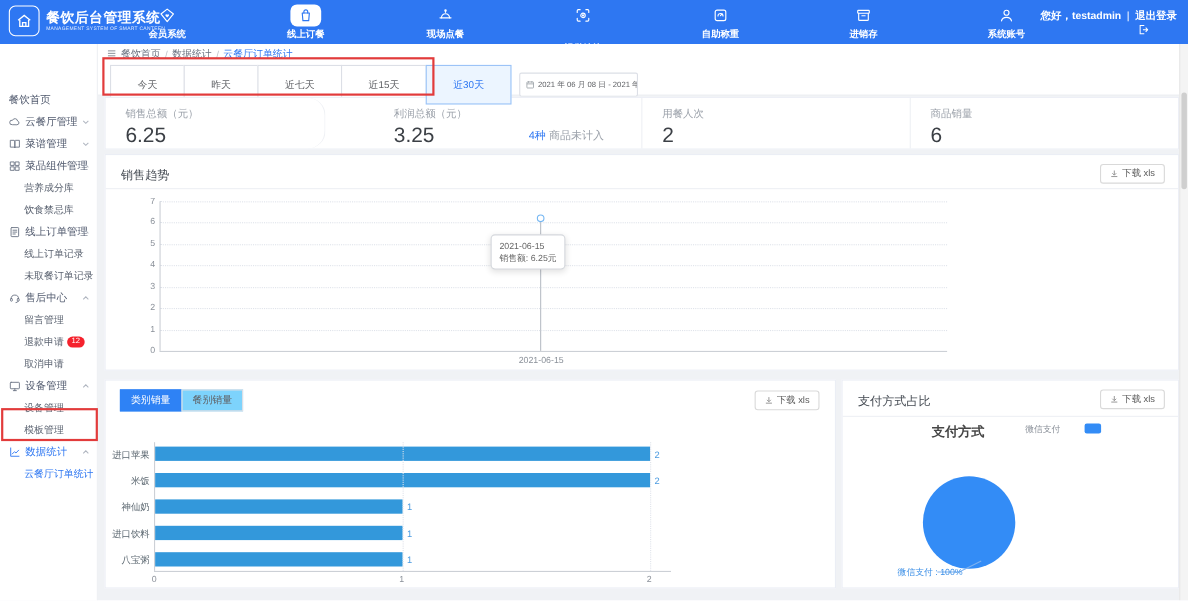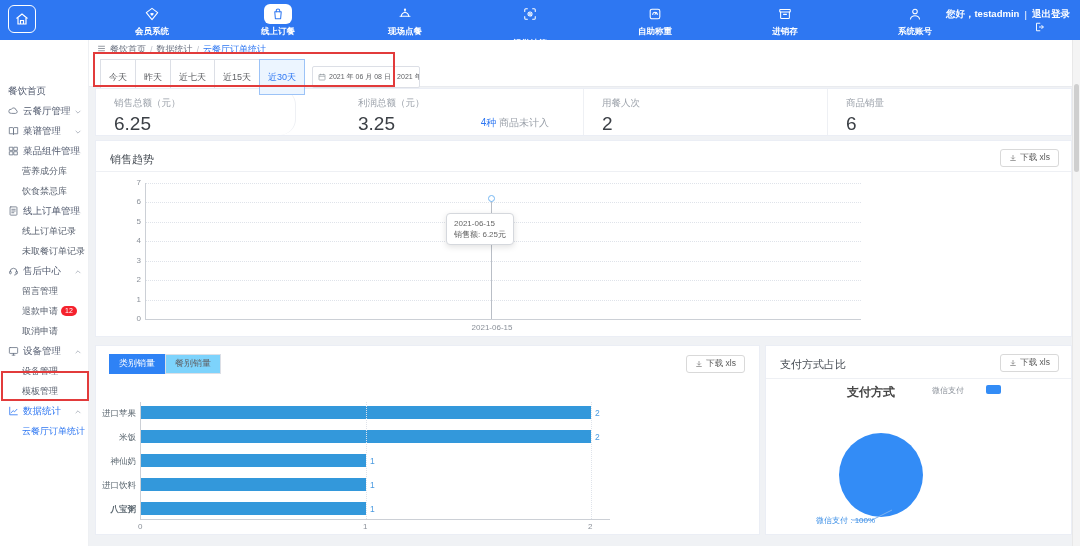--- a/index.html
+++ b/index.html
@@ -29,21 +29,21 @@
   .sb-item .chev{position:absolute;right:6px;top:6px;color:#b0b6c0;}
   .sb-item.active,.sb-item.active .sb-icon{color:#2e77f2;}
   .sb-badge{display:inline-block;background:#f5222d;color:#fff;font-size:7px;line-height:10px;height:10px;padding:0 4px;border-radius:6px;margin-left:3px;}
   
   .main-bg{position:absolute;left:88px;top:40px;width:992px;height:506px;background:#f0f2f5;}
   .topwhite{position:absolute;left:88px;top:40px;width:984px;height:46px;background:#fff;border-bottom:1px solid #e9ebef;}
   .breadcrumb{position:absolute;left:97px;top:43px;font-size:9px;color:#6b7280;display:flex;align-items:center;gap:4px;}
   .breadcrumb .sep{color:#c0c4cc;}
   .breadcrumb .current{color:#2e77f2;}
   .filters{position:absolute;left:100px;top:59px;display:flex;align-items:center;}
-  .fbtn{height:36px;line-height:18px;padding:0 8px;border:1px solid #dcdfe6;background:#fff;color:#606266;font-size:9px;margin-right:-1px;cursor:pointer;font-family:inherit;}
+  .fbtn{height:36px;line-height:18px;padding:0 24px;border:1px solid #dcdfe6;background:#fff;color:#606266;font-size:9px;margin-right:-1px;cursor:pointer;font-family:inherit;}
   .fbtn.active{background:#ecf5ff;border-color:#9cc3f7;color:#2e77f2;position:relative;z-index:1;}
   .datebox{height:20px;margin-left:8px;border:1px solid #dcdfe6;border-radius:2px;display:flex;align-items:center;padding:0 5px;font-size:7px;color:#606266;white-space:nowrap;width:96px;overflow:hidden;background:#fff;}
   .datebox .cal{margin-right:3px;color:#9aa0a6;display:flex;}
   .card{position:absolute;background:#fff;border:1px solid #ebeef5;box-sizing:border-box;}
   
   .stat-col{position:absolute;top:0;height:100%;box-sizing:border-box;padding:8px 0 0 18px;border-right:1px solid #eef0f4;}
   .stat-col.last{border-right:none;}
   .stat-label{font-size:9.5px;color:#9aa0a9;}
   .stat-value{font-size:19px;color:#3c4046;margin-top:3px;}
   .stat-note{position:absolute;right:34px;bottom:5px;font-size:10px;color:#9aa0a9;text-align:center;}
@@ -90,20 +90,24 @@
 
   <div class="topbar">
     <div class="logo">
       <span class="logo-icon">
         <svg width="16" height="16" viewBox="0 0 16 16" fill="none" stroke="#fff" stroke-width="1.2">
           <path d="M2.5 7.5 L8 3 L13.5 7.5"></path>
             <path d="M4 7 v6 h8 V7"></path>
             <path d="M6.5 13 v-3.5 h3 V13"></path>
         </svg>
       </span>
+      <div>
+        <div class="logo-title">餐饮后台管理系统</div>
+        <div class="logo-sub">MANAGEMENT SYSTEM OF SMART CANTEEN</div>
+      </div>
     </div>
     <div>
         <div class="nav-item" style="left: 122px;">
           <span class="nav-icon">
             <svg width="14" height="14" viewBox="0 0 16 16" fill="none" stroke="currentColor" stroke-width="1.2" stroke-linecap="round" stroke-linejoin="round">
               <path d="M8 1.5 L14.5 6.5 L8 14.5 L1.5 6.5 Z"></path>
               <path d="M8 10.2 C6.9 9.1 6.1 8.6 6.1 7.8 A1.1 1.1 0 0 1 8 7.2 A1.1 1.1 0 0 1 9.9 7.8 C9.9 8.6 9.1 9.1 8 10.2 Z" fill="currentColor" stroke="none"></path>
             </svg>
           </span>
           <span class="nav-label">会员系统</span>
@@ -417,21 +421,21 @@
         <div class="bar-val" style="left: 499px; top: 62px;">2</div>
         <div class="bar-row-label" style="left: 0px; top: 86px;">米饭</div>
         <div class="bar" style="left: 45px; top: 84px; width: 450px;"></div>
         <div class="bar-val" style="left: 499px; top: 86px;">2</div>
         <div class="bar-row-label" style="left: 0px; top: 110px;">神仙奶</div>
         <div class="bar" style="left: 45px; top: 108px; width: 225px;"></div>
         <div class="bar-val" style="left: 274px; top: 110px;">1</div>
         <div class="bar-row-label" style="left: 0px; top: 134px;">进口饮料</div>
         <div class="bar" style="left: 45px; top: 132px; width: 225px;"></div>
         <div class="bar-val" style="left: 274px; top: 134px;">1</div>
-        <div class="bar-row-label" style="left: 0px; top: 158px; font-weight: bold;">八宝粥</div>
+        <div class="bar-row-label" style="left: 0px; top: 158px;">八宝粥</div>
         <div class="bar" style="left: 45px; top: 156px; width: 225px;"></div>
         <div class="bar-val" style="left: 274px; top: 158px;">1</div>
         <div class="bar-axis-v" style="left: 44px; top: 56px; height: 117px;"></div>
         <div class="bar-axis-h" style="left: 44px; top: 173px; width: 470px;"></div>
         <div class="bar-tick" style="left: 42px; top: 176px;">0</div>
         <div class="bar-grid" style="left: 270px; top: 56px; height: 117px;"></div>
         <div class="bar-tick" style="left: 267px; top: 176px;">1</div>
         <div class="bar-grid" style="left: 495px; top: 56px; height: 117px;"></div>
         <div class="bar-tick" style="left: 492px; top: 176px;">2</div>
       </div>

